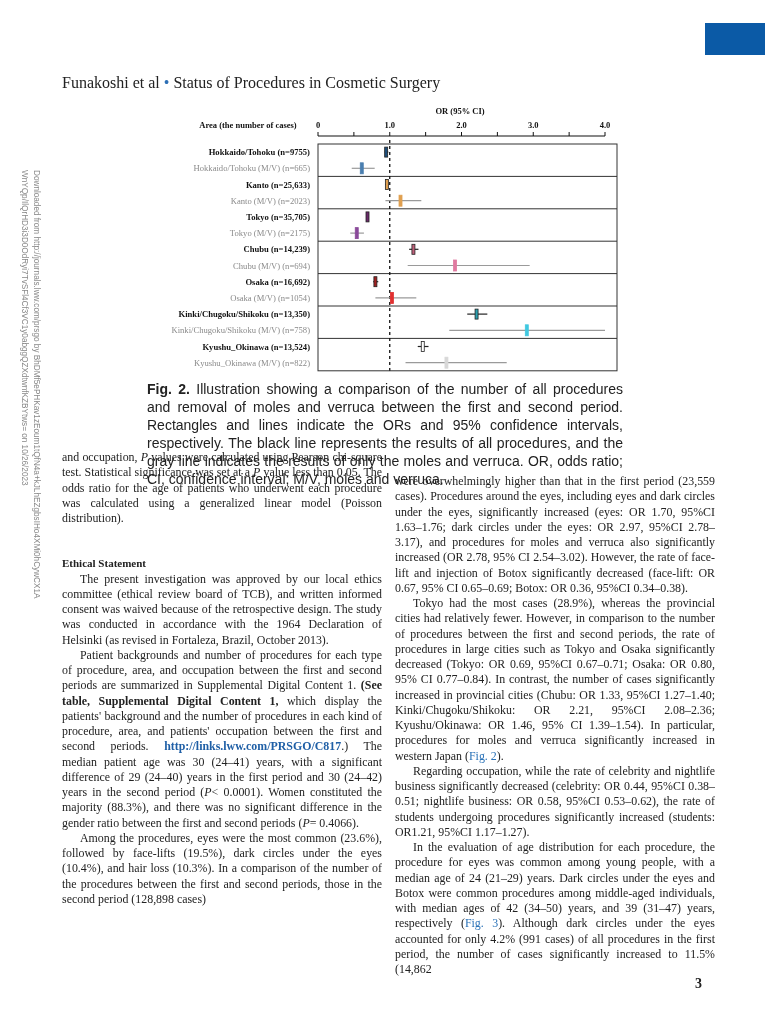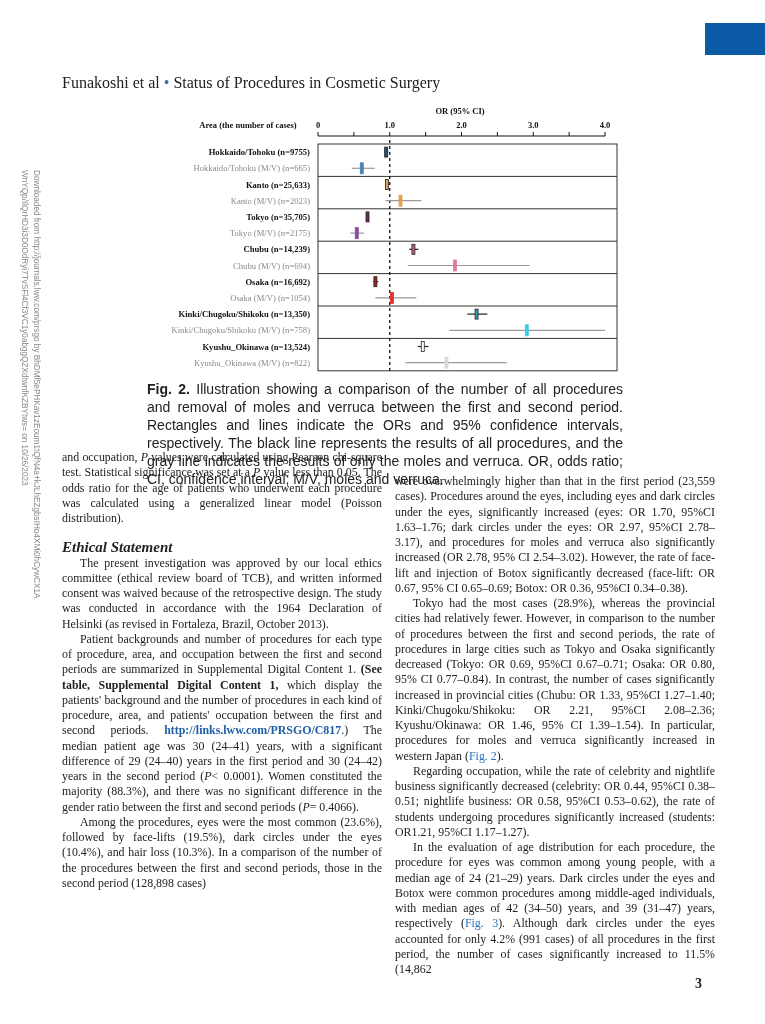--- a/index.html
+++ b/index.html
@@ -16,21 +16,21 @@
   .figure { position:absolute; left:140px; top:88px; width:490px; height:290px;margin-top:12px; }
   .figure svg { position:absolute; left:0; top:0; }
   .caption { position:absolute; left:147px; top:380px; width:476px; font-family:"Liberation Sans", sans-serif;
              font-size:14px; line-height:18px; color:#222; text-align:justify; }
   .caption b { font-weight:bold; }
   .col { position:absolute; top:450px; width:320px; font-size:11.9px; line-height:15.25px; text-align:justify; color:#222; }
   .col.left { left:62px; }
   .col.right { left:395px;margin-top:24px; }
   .col p { margin:0; }
   .col p.indent { text-indent:18px; }
-  .col .subhead { font-weight:bold; font-size:15px; margin-top:14px;font-style:italic; }
+  .col .subhead { font-weight:bold; font-size:11px; margin-top:30px; }
   .col .section { text-align:center; color:#1f5fa6; font-weight:bold; font-size:14px; margin-top:18px; margin-bottom:0; }
   .col .link { color:#1f5fa6; font-weight:bold; }
   .col .figref { color:#2a72b8; }
   .page-number { position:absolute; left:695px; top:976px; font-size:14px; font-weight:bold; color:#222; }
   .axis-text { font-family:"Liberation Serif", serif; font-weight:bold; font-size:8.5px; fill:#111; }
   .row-label-all { font-family:"Liberation Serif", serif; font-weight:bold; font-size:8.6px; fill:#111; }
   .row-label-mv { font-family:"Liberation Serif", serif; font-size:8.6px; fill:#8a8a8a; }
 </style>
 </head>
 <body>

